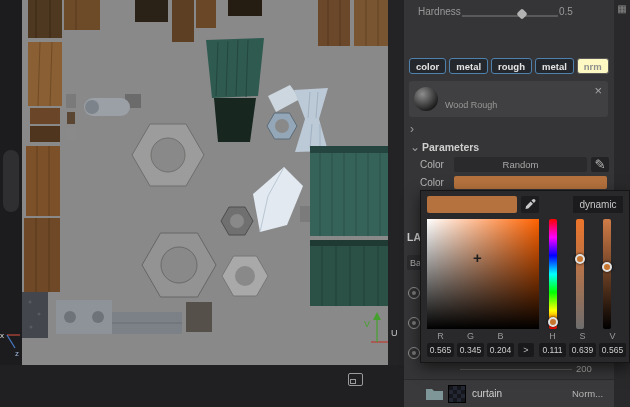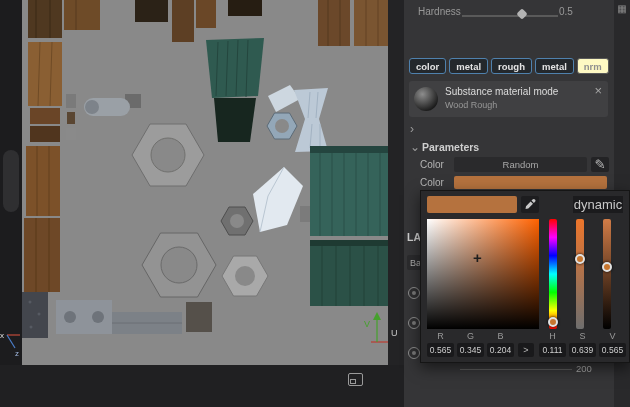--- a/index.html
+++ b/index.html
@@ -61,21 +61,21 @@
                      linear-gradient(45deg,#232733 25%,transparent 25%,transparent 75%,#232733 75%);
     background-size:8px 8px;background-position:0 0,4px 4px;border:1px solid #000}
   .layer-name{position:absolute;left:68px;top:8px;color:#cfcfcf}
   .blend{position:absolute;left:168px;top:8px;font-size:9.5px;color:#b5b5b5}
   
   .popup{left:420px;top:190px;width:210px;height:173px;background:#29292b;border:1px solid #151515;
     box-shadow:0 5px 14px rgba(0,0,0,.55);z-index:20}
   .pp-preview{left:6px;top:5px;width:90px;height:17px;background:#b5723e;border-radius:2px}
   .pp-dropper{left:100px;top:5px;width:18px;height:17px;background:#1d1d1f;border-radius:2px;text-align:center}
   .pp-dynamic{right:6px;top:5px;width:50px;height:17px;background:#1b1b1d;border-radius:0;
-    color:#c8c8c8;font-size:13px;text-align:center;line-height:17px}
+    color:#c8c8c8;font-size:10px;text-align:center;line-height:17px}
   .sv-field{left:6px;top:28px;width:112px;height:110px;
     background:linear-gradient(to top,#000,rgba(0,0,0,0)),linear-gradient(to right,#fff,hsl(23,100%,50%))}
   .sv-cross{position:absolute;left:52px;top:58px;font-size:15px;color:#1e1e1e;font-weight:bold}
   .vslider{top:28px;width:8px;height:110px;border-radius:2px}
   .hue{left:128px;background:linear-gradient(to top,#f00,#ff0,#0f0,#0ff,#00f,#f0f,#f00)}
   .sat{left:155px;background:linear-gradient(to top,#6e6e6e,hsl(23,85%,55%))}
   .val{left:182px;background:linear-gradient(to top,#000,hsl(23,60%,55%))}
   .handle{width:10px;height:10px;border-radius:50%;border:2px solid #e2e2e2;background:#c8762f;box-shadow:0 0 3px #000}
   .fld-label{top:140px;width:27px;text-align:center;font-size:9px;color:#999}
   .fld-box{top:152px;width:27px;height:14px;background:#19191b;border-radius:2px;
@@ -207,21 +207,20 @@
     <div class="abs ch-row">
       <button class="chbtn">color</button>
       <button class="chbtn">metal</button>
       <button class="chbtn">rough</button>
       <button class="chbtn">metal</button>
       <button class="chbtn off">nrm</button>
     </div>
 
     <div class="abs mode-card">
       <div class="sphere"></div>
-      <span class="mode-title">Substance material mode</span>
       <span class="mode-name">Wood Rough</span>
       <button class="card-close">×</button>
     </div>
 
     <div class="abs sec" style="top:122px">
       <span class="chev">›</span>
     </div>
     <div class="abs sec" style="top:140px">
       <span class="chev">⌄</span>
       <span class="sec-label">Parameters</span>
@@ -243,20 +242,28 @@
     <div class="abs toggle" style="left:4px;top:317px">
         <span></span>
       </div>
     <div class="abs toggle" style="left:4px;top:347px">
         <span></span>
       </div>
 
     <div class="abs op-line"></div>
     <span class="abs op-val">200</span>
 
+    <div class="abs layer-row">
+      <svg style="position:absolute;left:22px;top:7px" width="17" height="13">
+        <path d="M0 2 L6 2 L8 4 L17 4 L17 13 L0 13 Z" fill="#7e9697"></path>
+      </svg>
+      <div class="thumb"></div>
+      <span class="layer-name">curtain</span>
+      <span class="blend">Norm...</span>
+    </div>
   </div>
 
   <div class="abs popup">
     <div class="abs pp-preview"></div>
     <button class="abs pp-dropper">
       <svg width="12" height="13" style="margin-top:2px">
         <path d="M8.6 1.4 a1.7 1.7 0 0 1 2.4 2.4 l-1.1 1.1 -2.4 -2.4 Z M6.6 3.4 l2.4 2.4 -4.7 4.7 -2.8 0.5 0.5 -2.8 Z" fill="#c9c9c9"></path>
       </svg>
     </button>
     <button class="abs pp-dynamic">dynamic</button>

